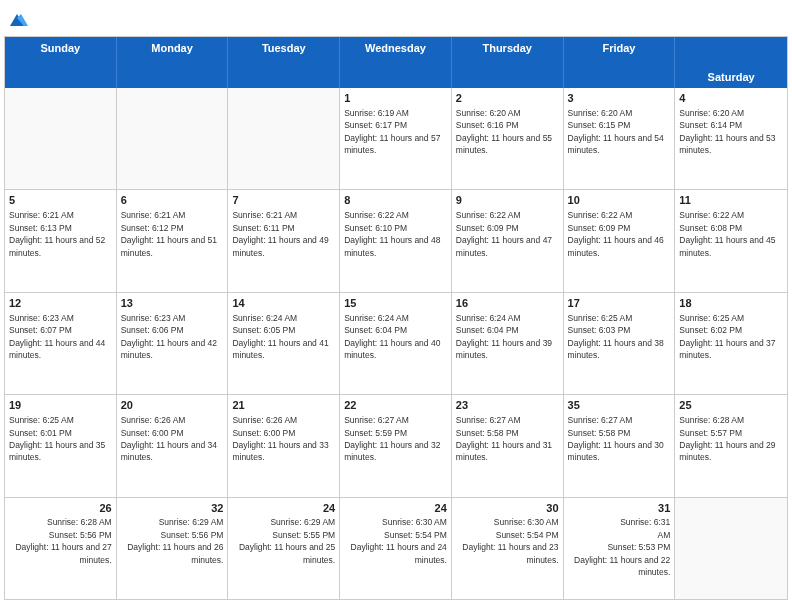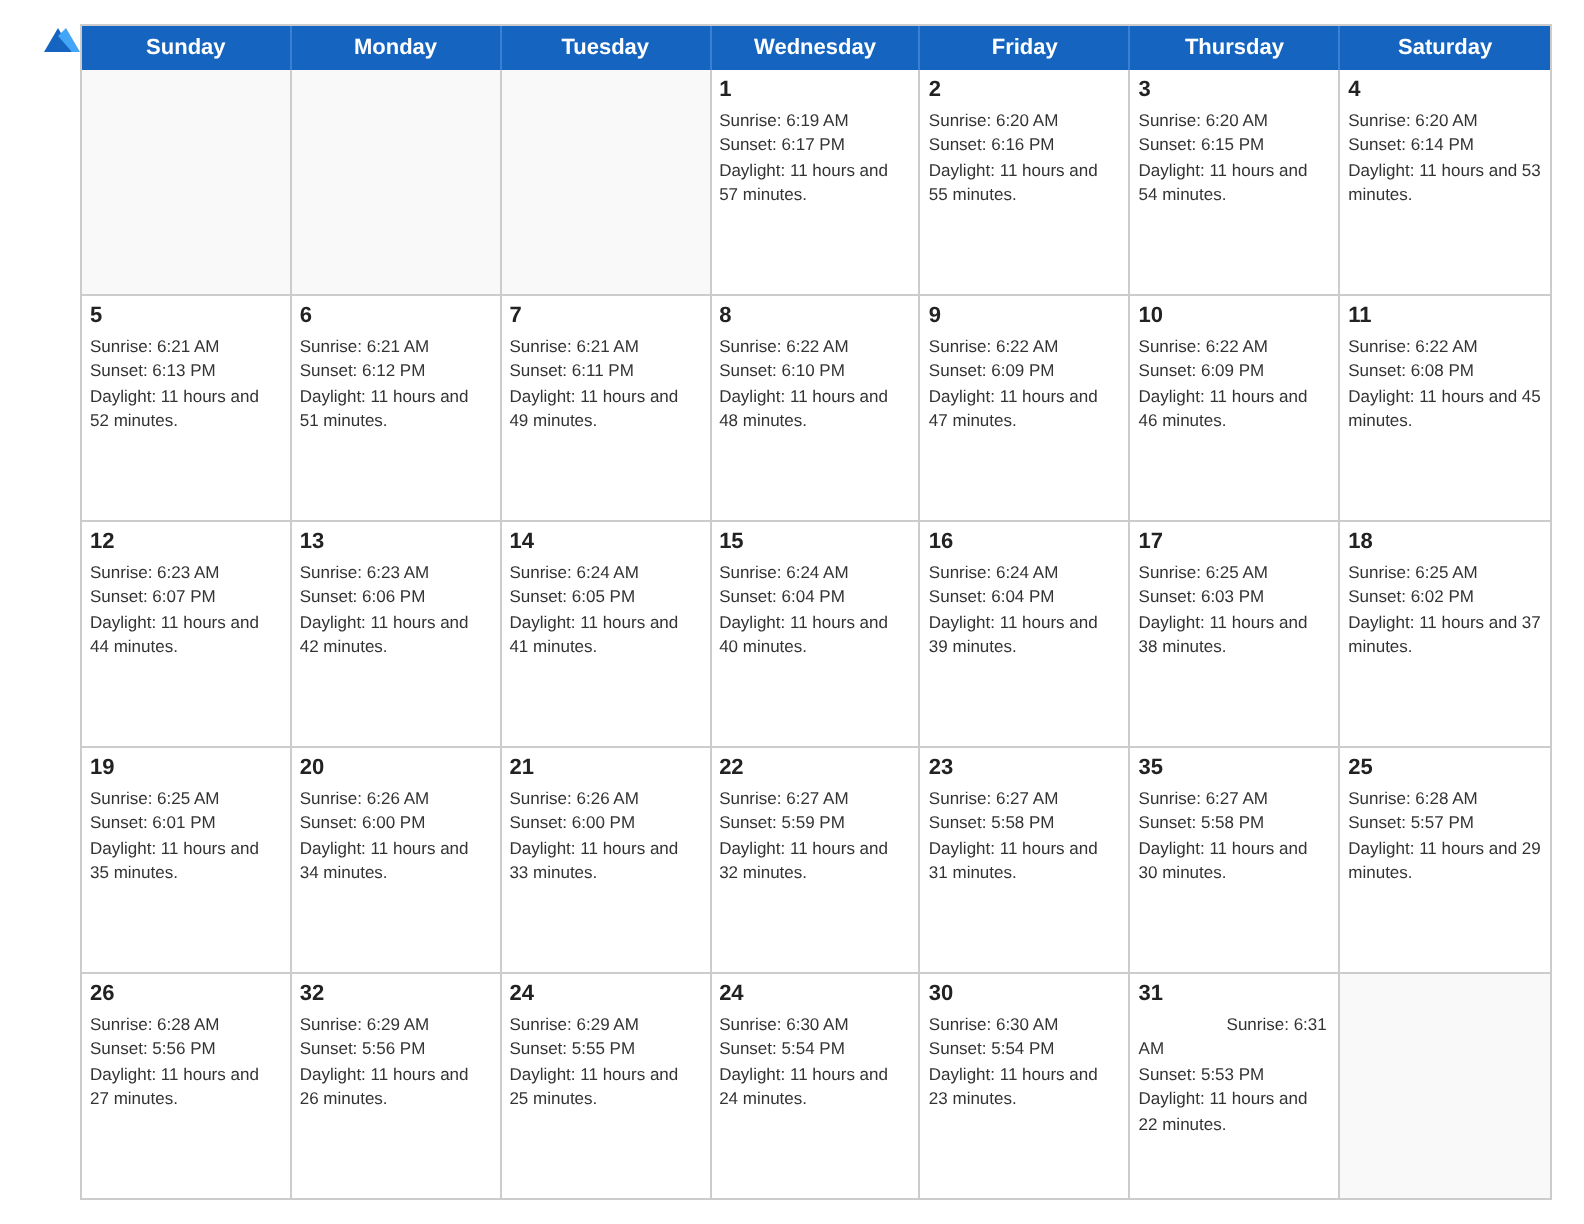--- a/index.html
+++ b/index.html
@@ -6,23 +6,23 @@
     body {
       width: 792px;
       height: 612px;
       font-family: Arial, sans-serif;
       background: #fff;
       overflow: hidden;
     }
     .page {
       width: 792px;
       height: 612px;
-      padding: 12px 16px;
-      display: flex;
-      flex-direction: row;
+      padding: 12px 4px;
+      display: flex;
+      flex-direction: column;
     }
     .header {
       display: flex;
       justify-content: space-between;
       align-items: flex-start;
       margin-bottom: 8px;
     }
     .logo {
       display: flex;
       align-items: center;
@@ -58,33 +58,33 @@
       background: #1565C0;
     }
     .cal-header-cell {
       color: #fff;
       font-size: 11px;
       font-weight: bold;
       text-align: center;
       padding: 5px 2px;
       border-right: 1px solid #3a7fd4;
     }
-    .cal-header-cell:last-child { border-right: none; }
+    .cal-header-cell:last-child { border-right: none; margin-top: 29px; }
     .cal-body {
       display: flex;
       flex-direction: column;
       flex: 1;
     }
     .cal-row {
       display: grid;
       grid-template-columns: repeat(7, 1fr);
       flex: 1;
       border-bottom: 1px solid #ccc;
     }
-    .cal-row:last-child { border-bottom: none; }
+    .cal-row:last-child { border-bottom: none; text-align: right; }
     .cal-cell {
       border-right: 1px solid #ccc;
       padding: 3px 4px;
       font-size: 9px;
       color: #333;
       line-height: 1.35;
       background: #fff;
     }
     .cal-cell:last-child { border-right: none; }
     .cal-cell.empty { background: #f9f9f9; }
@@ -122,22 +122,22 @@
       <div class="location"></div>
     </div>
   </div>
 
   <div class="calendar">
     <div class="cal-header-row">
     <div class="cal-header-cell">Sunday</div>
         <div class="cal-header-cell">Monday</div>
         <div class="cal-header-cell">Tuesday</div>
         <div class="cal-header-cell">Wednesday</div>
+        <div class="cal-header-cell">Thursday</div>
         <div class="cal-header-cell">Friday</div>
-        <div class="cal-header-cell">Thursday</div>
         <div class="cal-header-cell">Saturday</div>
       </div>
     <div class="cal-body">
     <div class="cal-row">
           <div class="cal-cell empty"></div>
           <div class="cal-cell empty"></div>
           <div class="cal-cell empty"></div>
           <div class="cal-cell"><span class="day-num">1</span><span class="cell-text" style="white-space: pre-line;">Sunrise: 6:19 AM
 Sunset: 6:17 PM
 Daylight: 11 hours and 57 minutes.</span></div>

